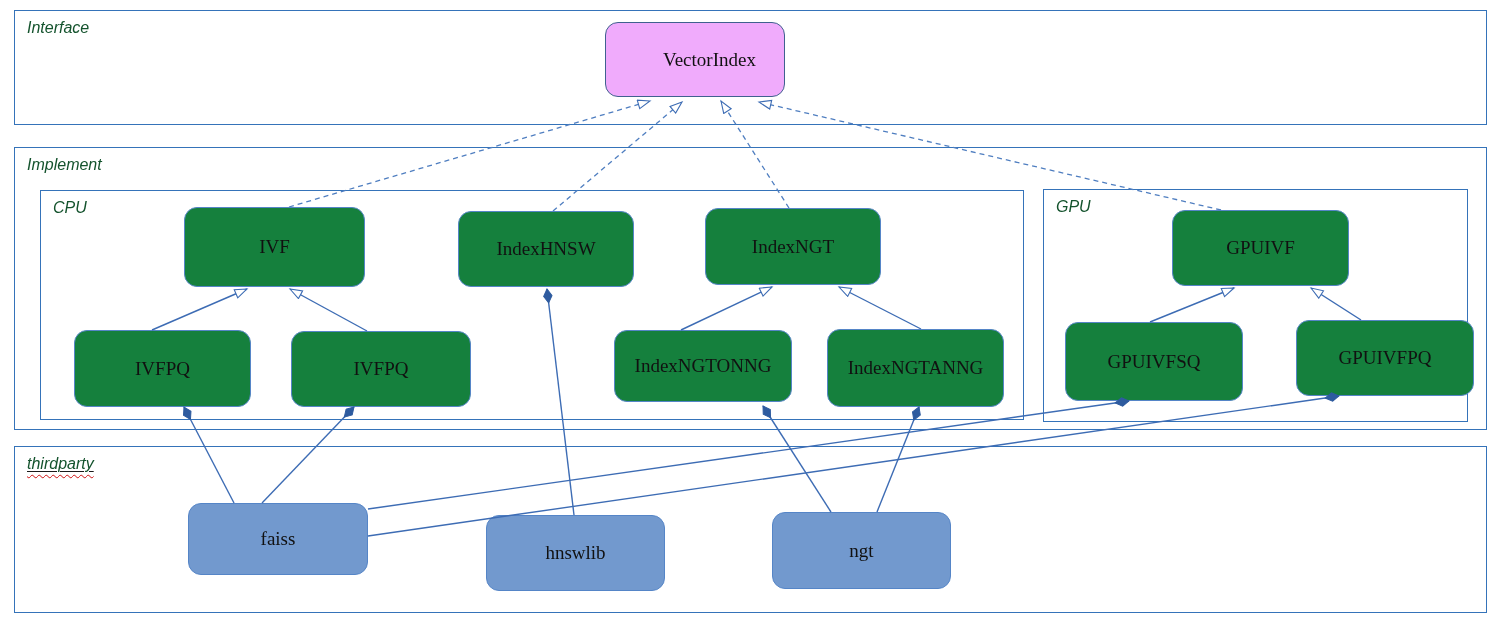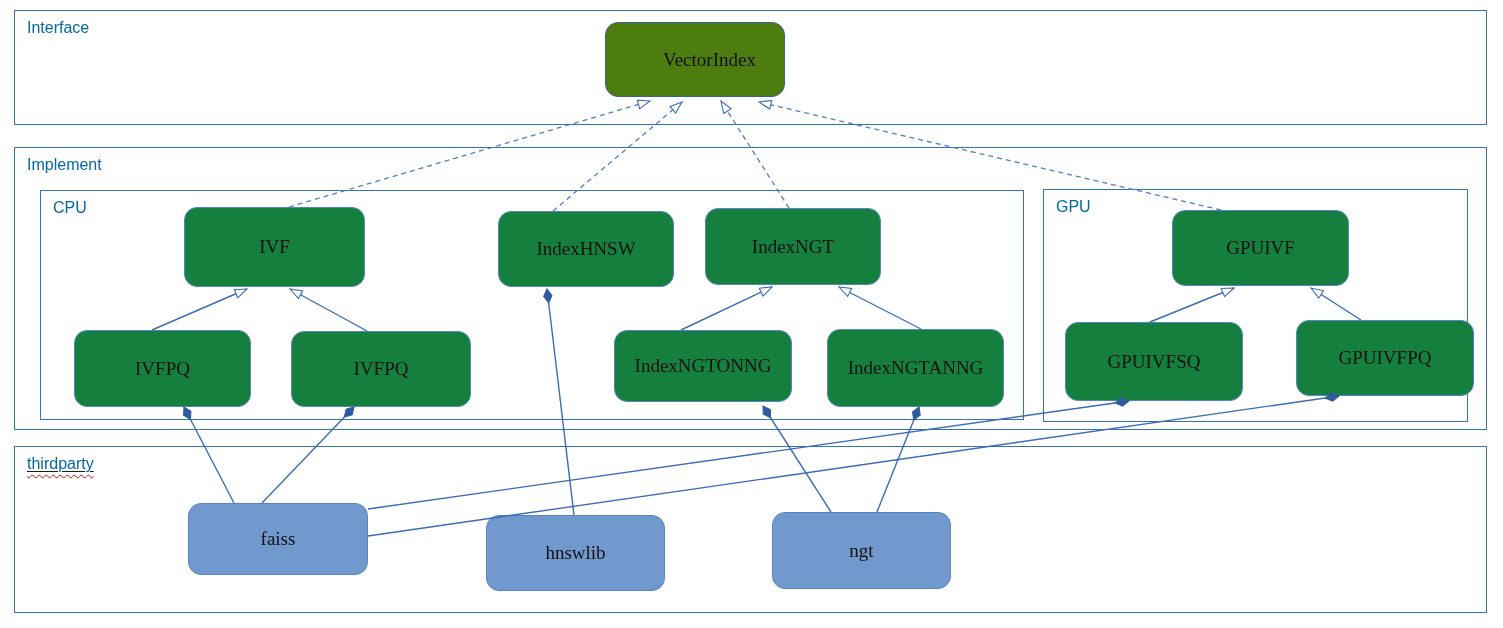--- a/index.html
+++ b/index.html
@@ -13,23 +13,24 @@
   .container {
     position:absolute;
     border:1.6px solid #3573b9;
     background:transparent;
     box-sizing:border-box;
   }
   .container-label {
     position:absolute;
     top:8px; left:12px;
     font-size:16px;
-    color:#0369a1;
+    color:#14532d;
     font-family:"Liberation Sans", sans-serif;
     white-space:nowrap;
+    font-style:italic;
   }
   .tp-outer {
     text-decoration: underline wavy #cc1111;
     text-underline-offset: 5px;
     text-decoration-thickness: 1px;
   }
   .tp-inner {
     text-decoration: underline solid #1a1a1a;
     text-underline-offset: 2px;
     text-decoration-thickness: 1px;
@@ -45,21 +46,21 @@
     font-size:19px;
     color:#111111;
     text-align:center;
     z-index:4;
   }
   .node-impl {
     background:#15803d;
     border:1.5px solid #5585c7;
   }
   .node-iface {
-    background:#4d7c0f;
+    background:#f0abfc;
     border:1.5px solid #40618f;
     padding-left:29px;
   }
   .node-third {
     background:#7299ce;
     border:1.5px solid #5585c7;
   }
   #wires {
     position:absolute; left:0; top:0;
     width:1503px; height:628px;
@@ -97,21 +98,21 @@
   </div>
 
   <div class="node node-iface" style="left:605px; top:22px; width:180px; height:75px;">
     <span>VectorIndex</span>
   </div>
 
   <div class="node node-impl" style="left:184px; top:207px; width:181px; height:80px;">
     <span>IVF</span>
   </div>
 
-  <div class="node node-impl" style="left:458px; top:211px; width:176px; height:76px;margin-left:40px;">
+  <div class="node node-impl" style="left:458px; top:211px; width:176px; height:76px;">
     <span>IndexHNSW</span>
   </div>
 
   <div class="node node-impl" style="left:705px; top:208px; width:176px; height:77px;">
     <span>IndexNGT</span>
   </div>
 
   <div class="node node-impl" style="left:74px; top:330px; width:177px; height:77px;">
     <span>IVFPQ</span>
   </div>

